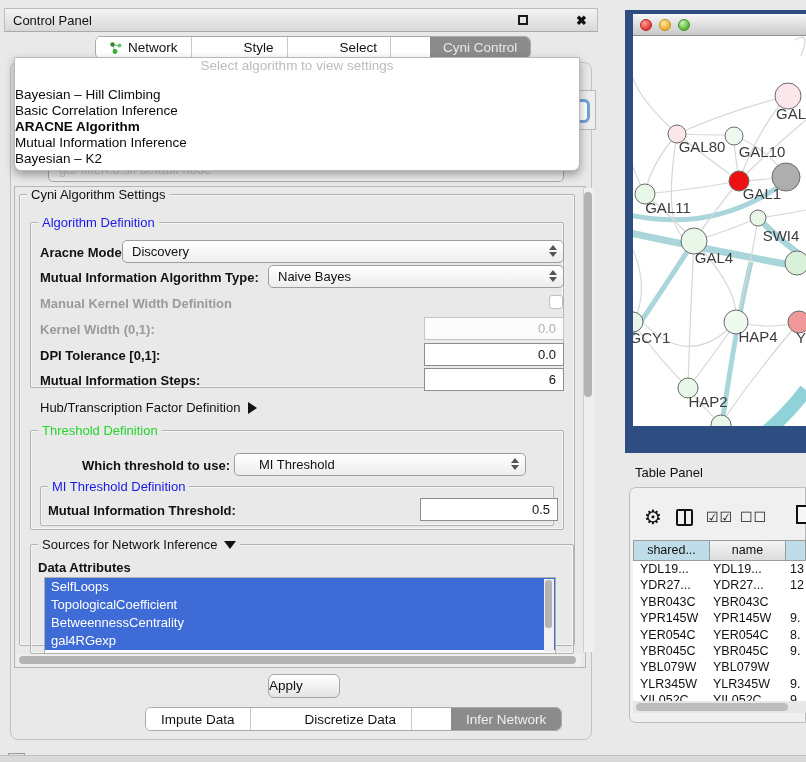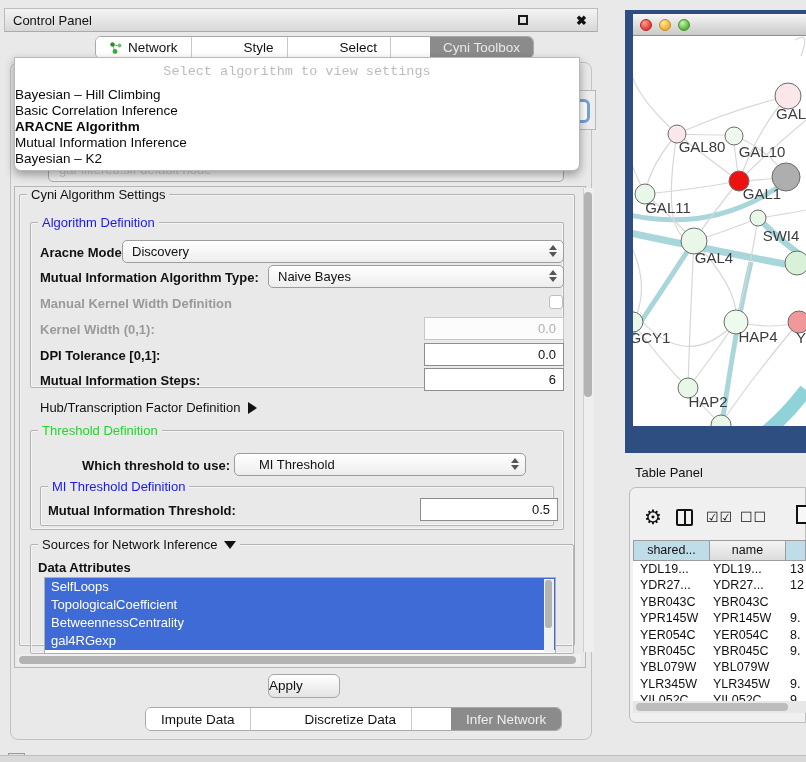--- a/index.html
+++ b/index.html
@@ -23,21 +23,21 @@
   .seg:last-child { border-right:none; }
   .seg.selected { background:#8b8b8b; color:#e8e8e8; border-right-color:#7d7d7d; }
 
   .cp-body { left:10px; top:62px; width:582px; height:678px; background:#e9e9e9;
     border:1px solid #c2c2c2; border-radius:8px; }
 
   
   .algo-pop { left:14px; top:57px; width:566px; height:114px; background:#fff;
     border:1px solid #b9b9b9; border-radius:0 0 7px 7px; box-shadow:0 4px 10px rgba(0,0,0,.35);
     z-index:50; overflow:hidden; }
-  .algo-ph { text-align:center; color:#bcbcbc; font-size:13.5px; padding-top:6px; height:29px;font-family:Liberation Mono, monospace; }
+  .algo-ph { text-align:center; color:#bcbcbc; font-size:13.5px; padding-top:0; height:29px; }
   .algo-item { font-size:13.5px; color:#0a0a0a; height:16px; line-height:16px; padding-left:0; white-space:nowrap; }
   .algo-item.hl { font-weight:bold; }
 
   
   .ghost-combo { left:48px; top:158px; width:516px; height:24px; border:1px solid #ababab;
     border-radius:5px; background:#f2f2f2; z-index:5; font-size:13px; color:#c9c9c9;
     line-height:22px; padding-left:10px; overflow:hidden; }
   .focus-frag-box { left:566px; top:90px; width:30px; height:40px; border:1px solid #b9b9b9; background:#ededed; z-index:4; }
   .focus-frag-ring { left:572px; top:99px; width:18px; height:24px; border:3px solid #72a0d8; border-radius:6px; background:#fff; z-index:6; }
 
@@ -148,21 +148,21 @@
       </svg>
       <span>Network</span>
     </div>
     <div class="seg">
       <span>Style</span>
     </div>
     <div class="seg">
       <span>Select</span>
     </div>
     <div class="seg selected">
-      <span>Cyni Toolbox</span>
+      <span>Cyni Control</span>
     </div>
   </div>
 
   <div class="abs cp-body"></div>
 
   <div class="abs ghost-combo">gal-filtered.sif default node</div>
   <div class="abs focus-frag-box"></div>
   <div class="abs focus-frag-ring"></div>
 
   <div class="abs algo-pop">

